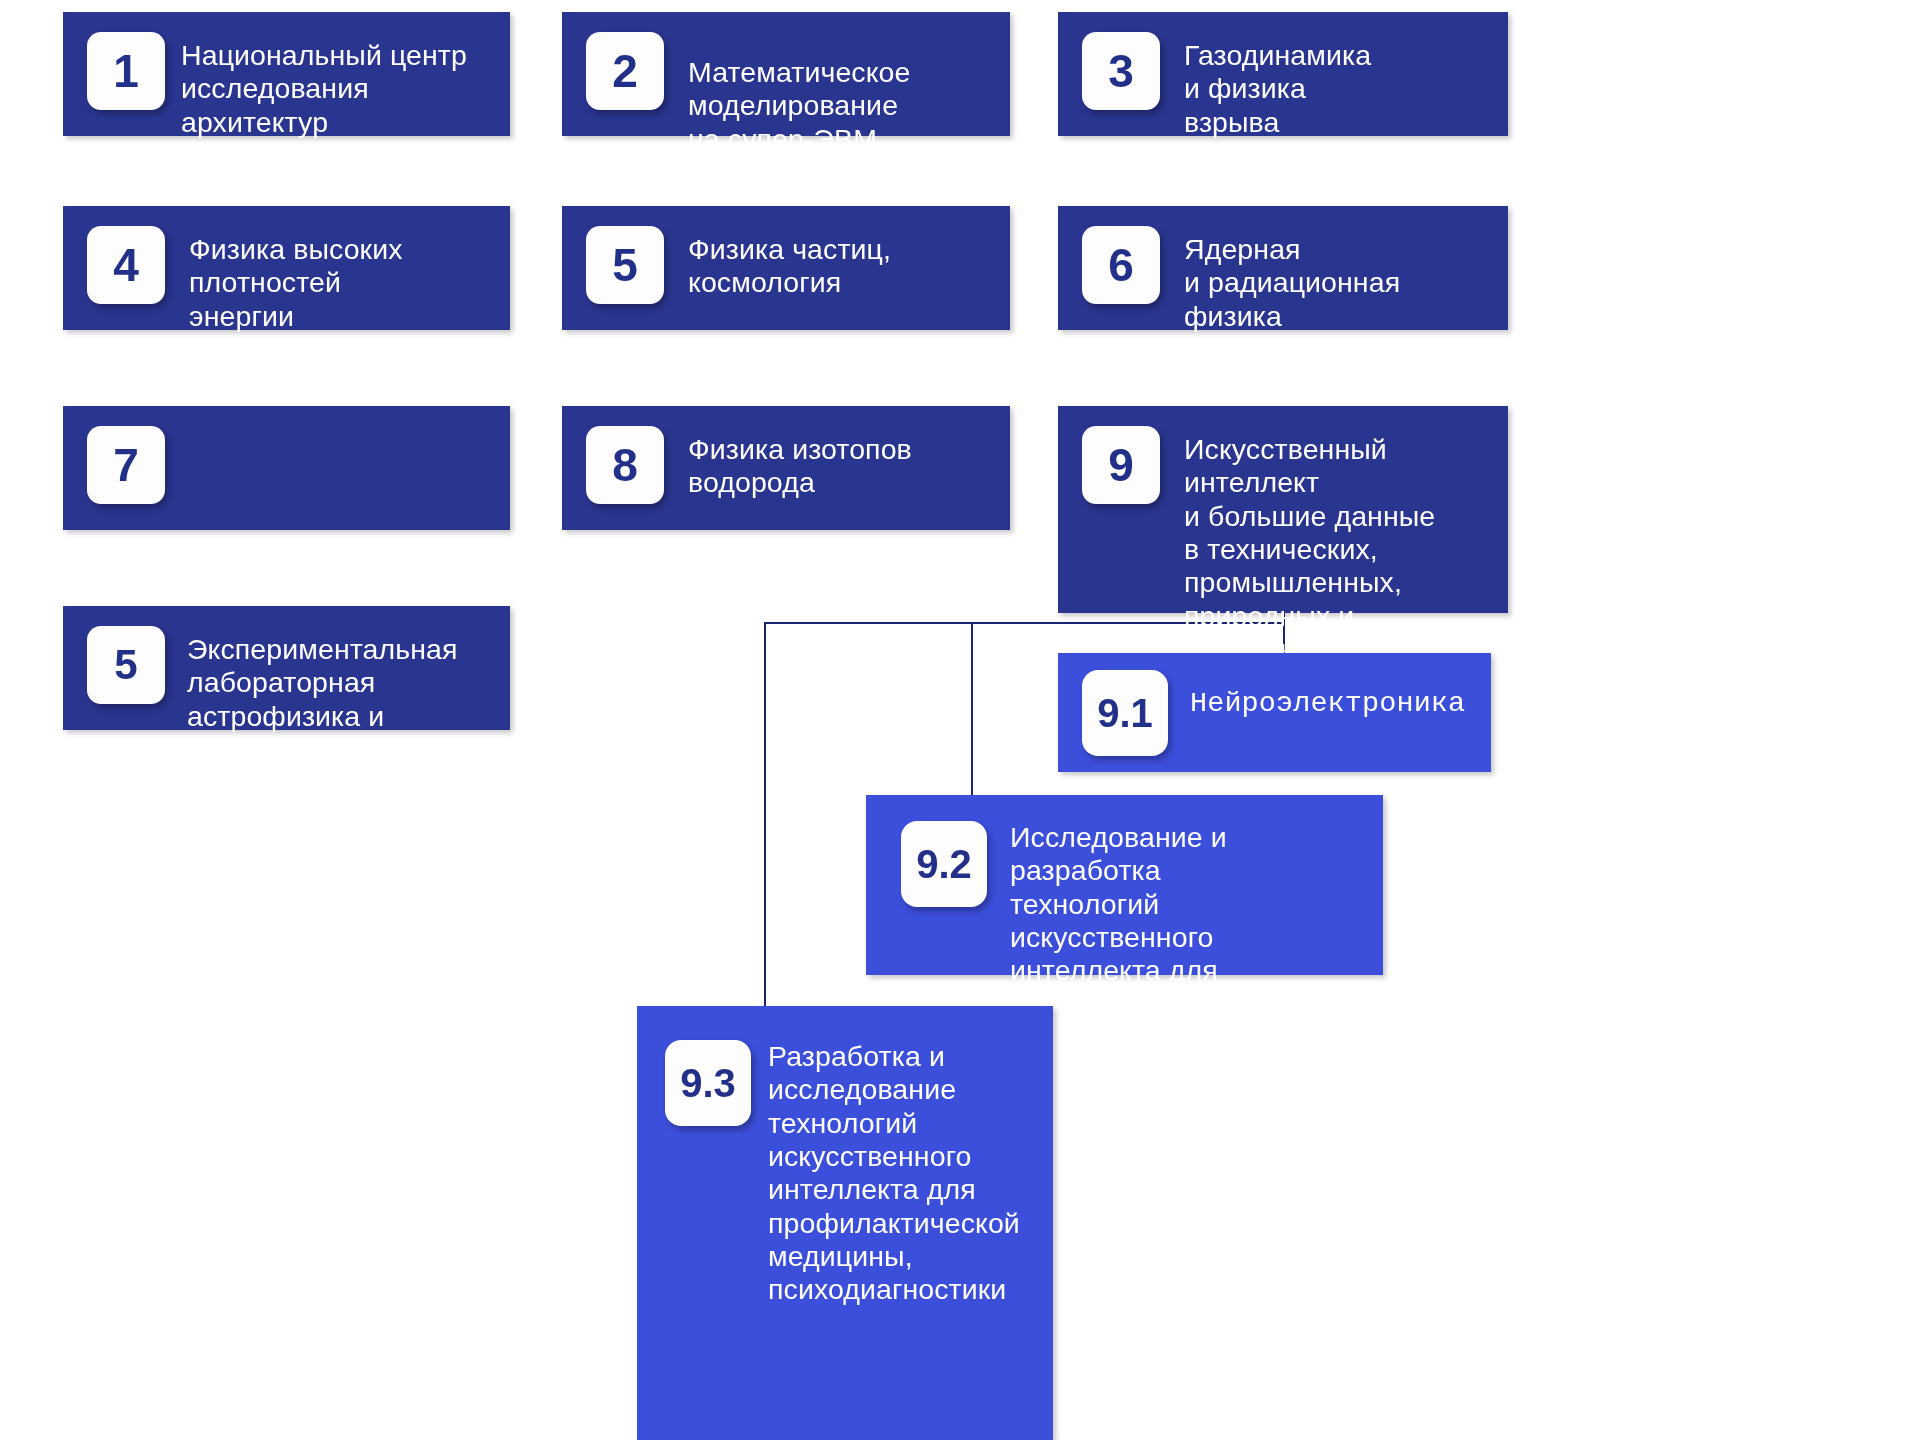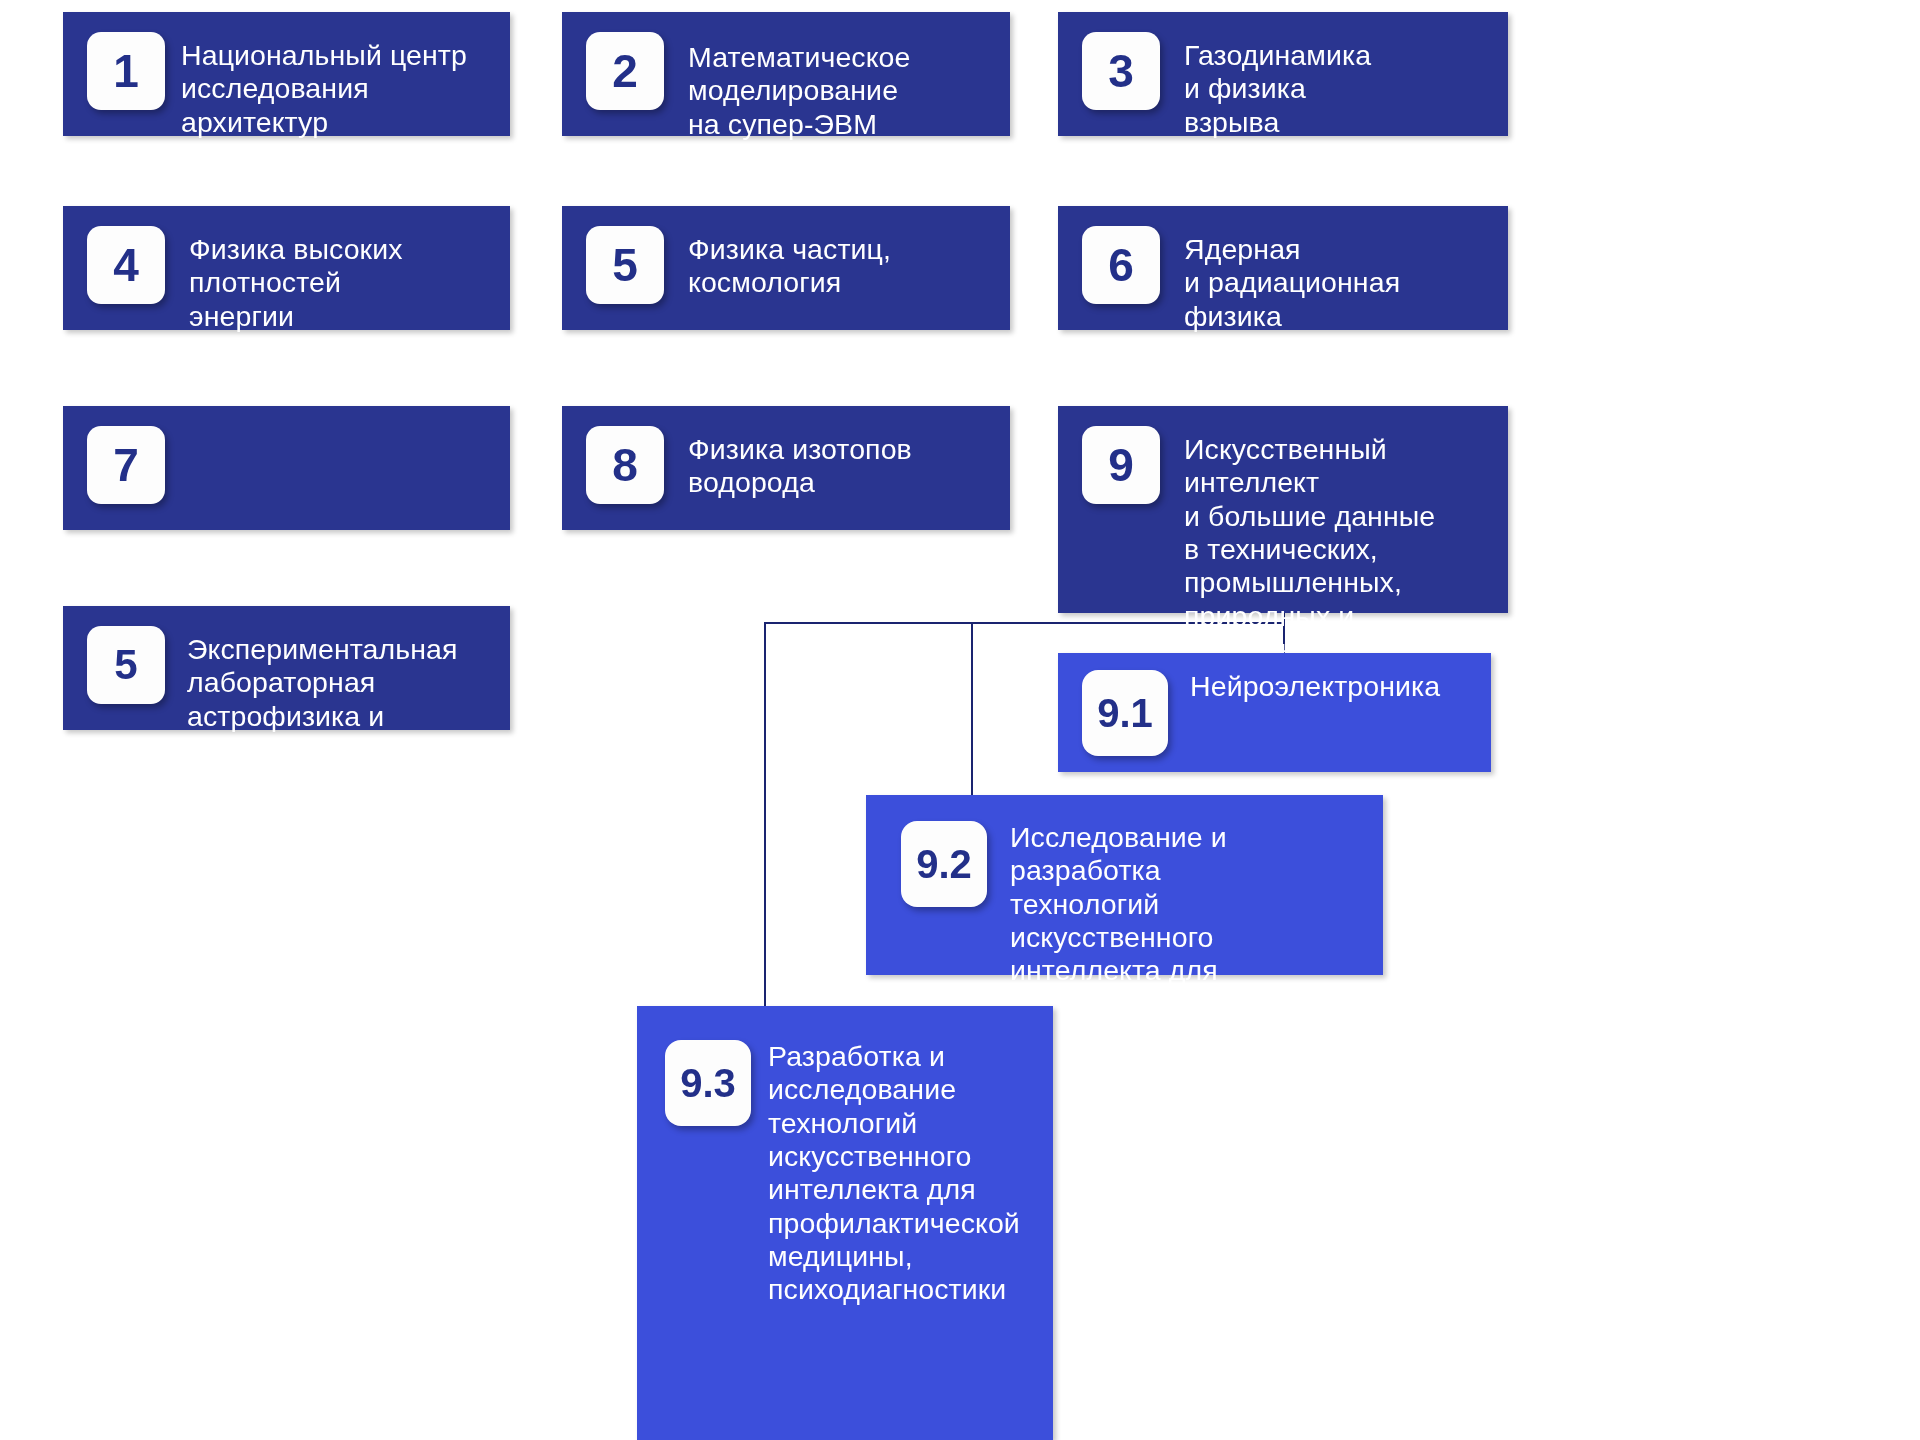--- a/index.html
+++ b/index.html
@@ -70,21 +70,21 @@
 
   <div class="card dark lvl1" style="left:63px;top:12px;width:447px;height:124px;padding:20px 14px 0 24px;">
     <div class="badge">1</div>
     <div class="card-text" style="margin-left:16px;margin-top:7px;">Национальный центр
 исследования архитектур
 суперкомпьютеров</div>
   </div>
 
   <div class="card dark lvl1" style="left:562px;top:12px;width:448px;height:124px;padding:20px 14px 0 24px;">
     <div class="badge">2</div>
-    <div class="card-text" style="margin-left:24px;margin-top:9px;">Математическое
+    <div class="card-text" style="margin-left:24px;margin-top:24px;">Математическое
 моделирование
 на супер-ЭВМ</div>
   </div>
 
   <div class="card dark lvl1" style="left:1058px;top:12px;width:450px;height:124px;padding:20px 14px 0 24px;">
     <div class="badge">3</div>
     <div class="card-text" style="margin-left:24px;margin-top:7px;">Газодинамика
 и физика
 взрыва</div>
   </div>
@@ -131,21 +131,21 @@
 
   <div class="card dark lvl1 wide10" style="left:63px;top:606px;width:447px;height:124px;padding:20px 14px 0 24px;">
     <div class="badge">5</div>
     <div class="card-text" style="margin-left:22px;margin-top:7px;">Экспериментальная
 лабораторная
 астрофизика и геофизика</div>
   </div>
 
   <div class="card light lvl2" style="left:1058px;top:653px;width:433px;height:119px;padding:17px 14px 0 24px;text-align:right;">
     <div class="badge">9.1</div>
-    <div class="card-text" style="margin-left:22px;margin-top:0;">Нейроэлектроника</div>
+    <div class="card-text" style="margin-left:22px;margin-top:17px;font-family:Liberation Mono, monospace;">Нейроэлектроника</div>
   </div>
 
   <div class="card light lvl2" style="left:866px;top:795px;width:517px;height:180px;padding:26px 14px 0 35px;">
     <div class="badge">9.2</div>
     <div class="card-text" style="margin-left:23px;margin-top:0px;">Исследование и разработка
 технологий искусственного
 интеллекта для предиктивного
 моделирования и поддержки
 принятия решений</div>
   </div>

